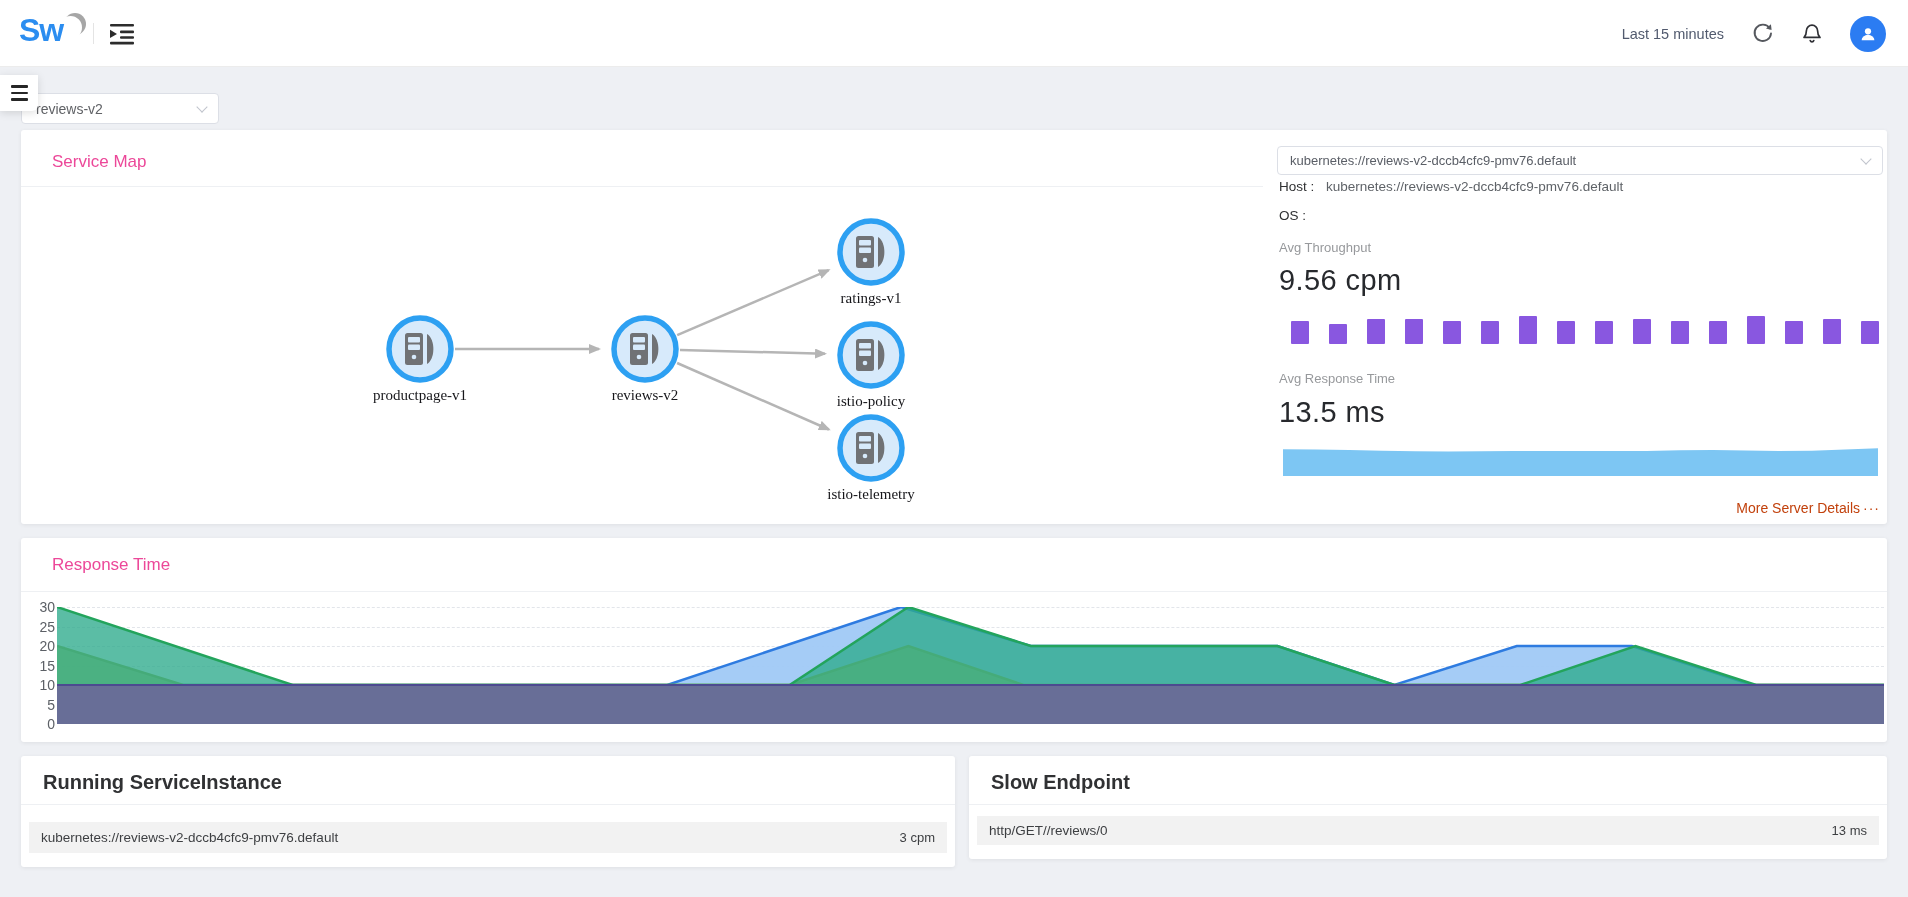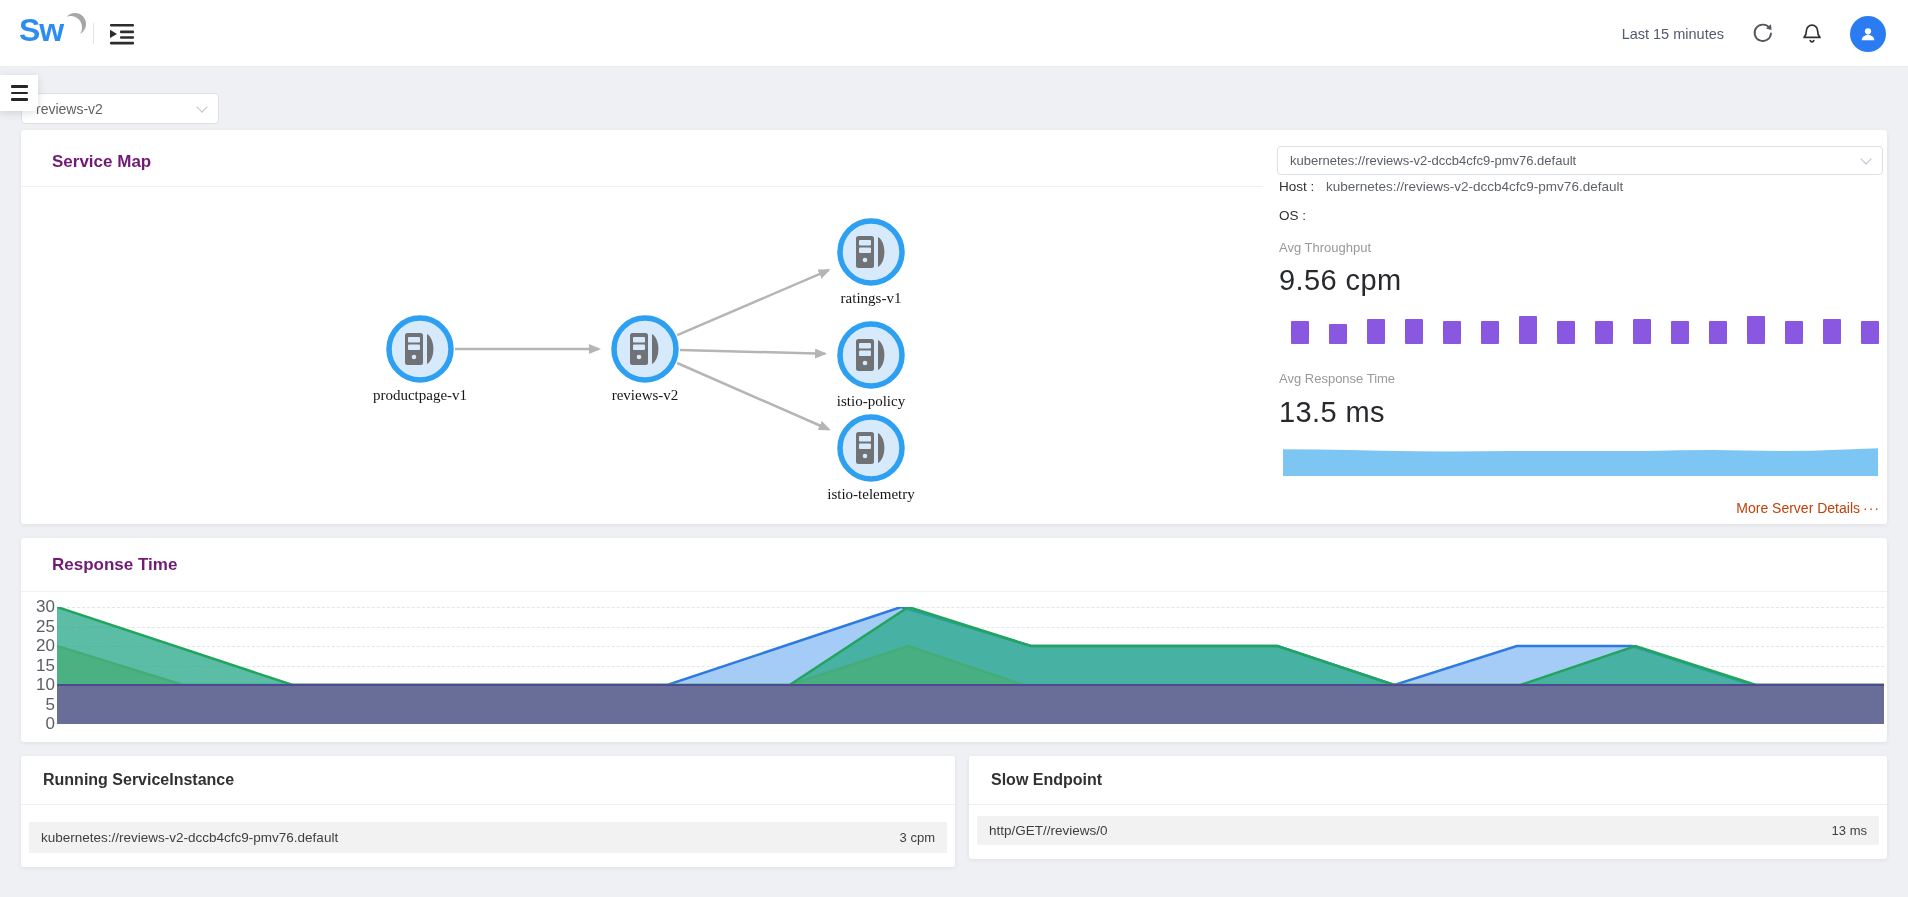--- a/index.html
+++ b/index.html
@@ -17,21 +17,21 @@
 .icon-btn{width:24px;height:24px;display:flex;align-items:center;justify-content:center;cursor:pointer}
 .avatar{width:36px;height:36px;border-radius:50%;background:#2b7cf2;display:flex;align-items:center;justify-content:center;cursor:pointer}
 
 .hamburger-box{position:absolute;left:0;top:75px;width:38px;height:36px;background:#fff;border-radius:0 0 6px 0;box-shadow:0 2px 8px rgba(0,0,0,.13);z-index:12;display:flex;flex-direction:column;justify-content:center;align-items:center;gap:4px;cursor:pointer}
 .hamburger-box i{display:block;width:17px;height:2.5px;background:#262626;border-radius:1px}
 .select{position:absolute;background:#fff;border:1px solid #dcdfe6;border-radius:4px;display:flex;align-items:center;color:#606266;cursor:pointer;white-space:nowrap;overflow:hidden}
 .select .chev{margin-left:auto;flex:none;width:8px;height:8px;border-right:1.5px solid #c0c4cc;border-bottom:1.5px solid #c0c4cc;transform:rotate(45deg);margin-top:-4px}
 .svc-select{left:21px;top:93px;width:198px;height:31px;font-size:14px;padding:0 12px 0 14px;z-index:8}
 
 .card{position:absolute;background:#fff;border-radius:3px;box-shadow:0 1px 4px rgba(0,0,0,.07)}
-.card-title{font-size:17px;font-weight:700;color:#701a75}
+.card-title{font-size:17px;font-weight:400;color:#ec4899}
 #map-card{left:21px;top:130px;width:1866px;height:394px}
 #map-title{position:absolute;left:31px;top:22px}
 #map-divider{position:absolute;left:0;top:56px;width:1242px;height:1px;background:#eef0f3}
 #map-canvas{position:absolute;left:0;top:0;width:1240px;height:394px;cursor:grab}
 .map-label{position:absolute;width:180px;text-align:center;font-family:"Liberation Serif",serif;font-size:15px;color:#16161a}
 
 .server-col{position:absolute;left:1256px;top:0;width:607px;height:394px}
 .inst-select{left:0;top:16px;width:606px;height:29px;font-size:13px;padding:0 12px;color:#5a5e66}
 .kv{position:absolute;left:2px;font-size:13.5px;color:#303133;white-space:nowrap}
 .kv .kv-label{font-weight:400;margin-right:8px}
@@ -44,28 +44,28 @@
 #throughput-bars{position:absolute;left:14px;top:185px;width:588px;height:29px;display:flex;justify-content:space-between;align-items:flex-end}
 #throughput-bars i{display:block;width:18px;border-radius:1px}
 #response-spark{position:absolute;left:6px;top:316px;width:595px;height:30px}
 .more-link{position:absolute;right:4px;top:370px;font-size:14px;color:#c2410c;cursor:pointer}
 .more-link .dots{letter-spacing:1px;margin-left:3px}
 
 #rt-card{left:21px;top:538px;width:1866px;height:204px}
 #rt-title{position:absolute;left:31px;top:17px}
 #rt-divider{position:absolute;left:0;top:53px;width:1866px;height:1px;background:#eef0f3}
 #rt-axis{position:absolute;left:4px;top:0;width:30px;height:204px}
-.ytick{position:absolute;right:0;font-size:17px;color:#5c6066;line-height:14px;text-align:right;width:30px}
+.ytick{position:absolute;right:0;font-size:14px;color:#5c6066;line-height:14px;text-align:right;width:30px}
 #rt-grid{position:absolute;left:36px;top:69px;width:1827px;height:117px}
 .gridline{position:absolute;left:0;width:100%;height:0;border-top:1px dashed #e2e5ea}
 #rt-chart{position:absolute;left:36px;top:69px;width:1827px;height:117px}
 
 #inst-card{left:21px;top:756px;width:934px;height:111px}
 #ep-card{left:969px;top:756px;width:918px;height:103px}
-.bc-title{position:absolute;left:22px;top:15px;font-size:16px;font-weight:600;color:#303133}
+.bc-title{position:absolute;left:22px;top:15px;font-size:20px;font-weight:600;color:#303133}
 .bc-divider{position:absolute;left:0;top:48px;width:100%;height:1px;background:#eef0f3}
 .row{position:absolute;display:flex;align-items:center;background:#f2f2f2;font-size:13.5px;color:#3d3f42;cursor:pointer}
 #inst-row{left:8px;top:66px;width:918px;height:31px;padding:0 12px}
 #ep-row{left:8px;top:60px;width:902px;height:29px;padding:0 12px}
 .row .rname{flex:1;white-space:nowrap;overflow:hidden}
 .row .rval{font-size:13px;color:#3d3f42}
 </style>
 </head>
 <body>
 

